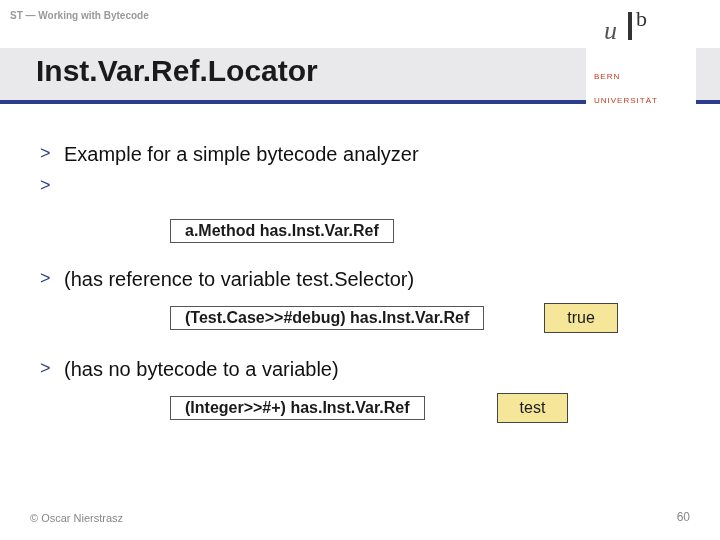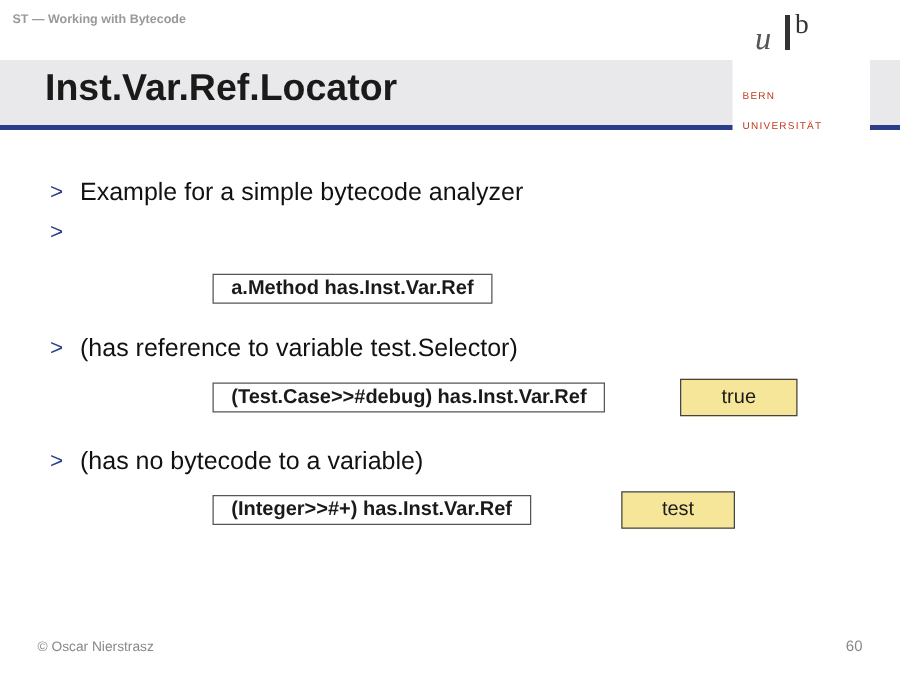--- a/index.html
+++ b/index.html
@@ -22,21 +22,21 @@
   .content { position: relative; padding: 30px 40px 0 40px; font-size: 20px; color: #111; }
   .row { display: flex; align-items: flex-start; margin-bottom: 4px; }
   .bullet { color: #2a3e8a; font-size: 18px; width: 24px; flex-shrink: 0; line-height: 26px; }
   .txt { line-height: 28px; }
   
   .code-row { margin: 16px 0 22px 130px; display: inline-block; }
   .code-box { display: inline-block; border: 1px solid #555; padding: 2px 14px; font-size: 16px; font-weight: bold; color: #1a1a1a; }
   
   .pair-row { margin: 10px 0 22px 130px; display: flex; align-items: center; gap: 60px; }
   .pair-row .code-box { margin: 0; }
-  .result-box { display: inline-block; border: 1px solid #444; background: #f6e69a; padding: 5px 32px; font-size: 16px; color: #1a1a1a; }
+  .result-box { display: inline-block; border: 1px solid #444; background: #f6e69a; padding: 5px 22px; font-size: 16px; color: #1a1a1a; }
   .pair-row.second { gap: 72px; }
   
   .footer-left { position: absolute; bottom: 16px; left: 30px; font-size: 11px; color: #888; }
   .footer-right { position: absolute; bottom: 16px; right: 30px; font-size: 12px; color: #888; }
 </style>
 </head>
 <body>
 
 <div class="header-area">
   <div class="top-label">ST — Working with Bytecode</div>

